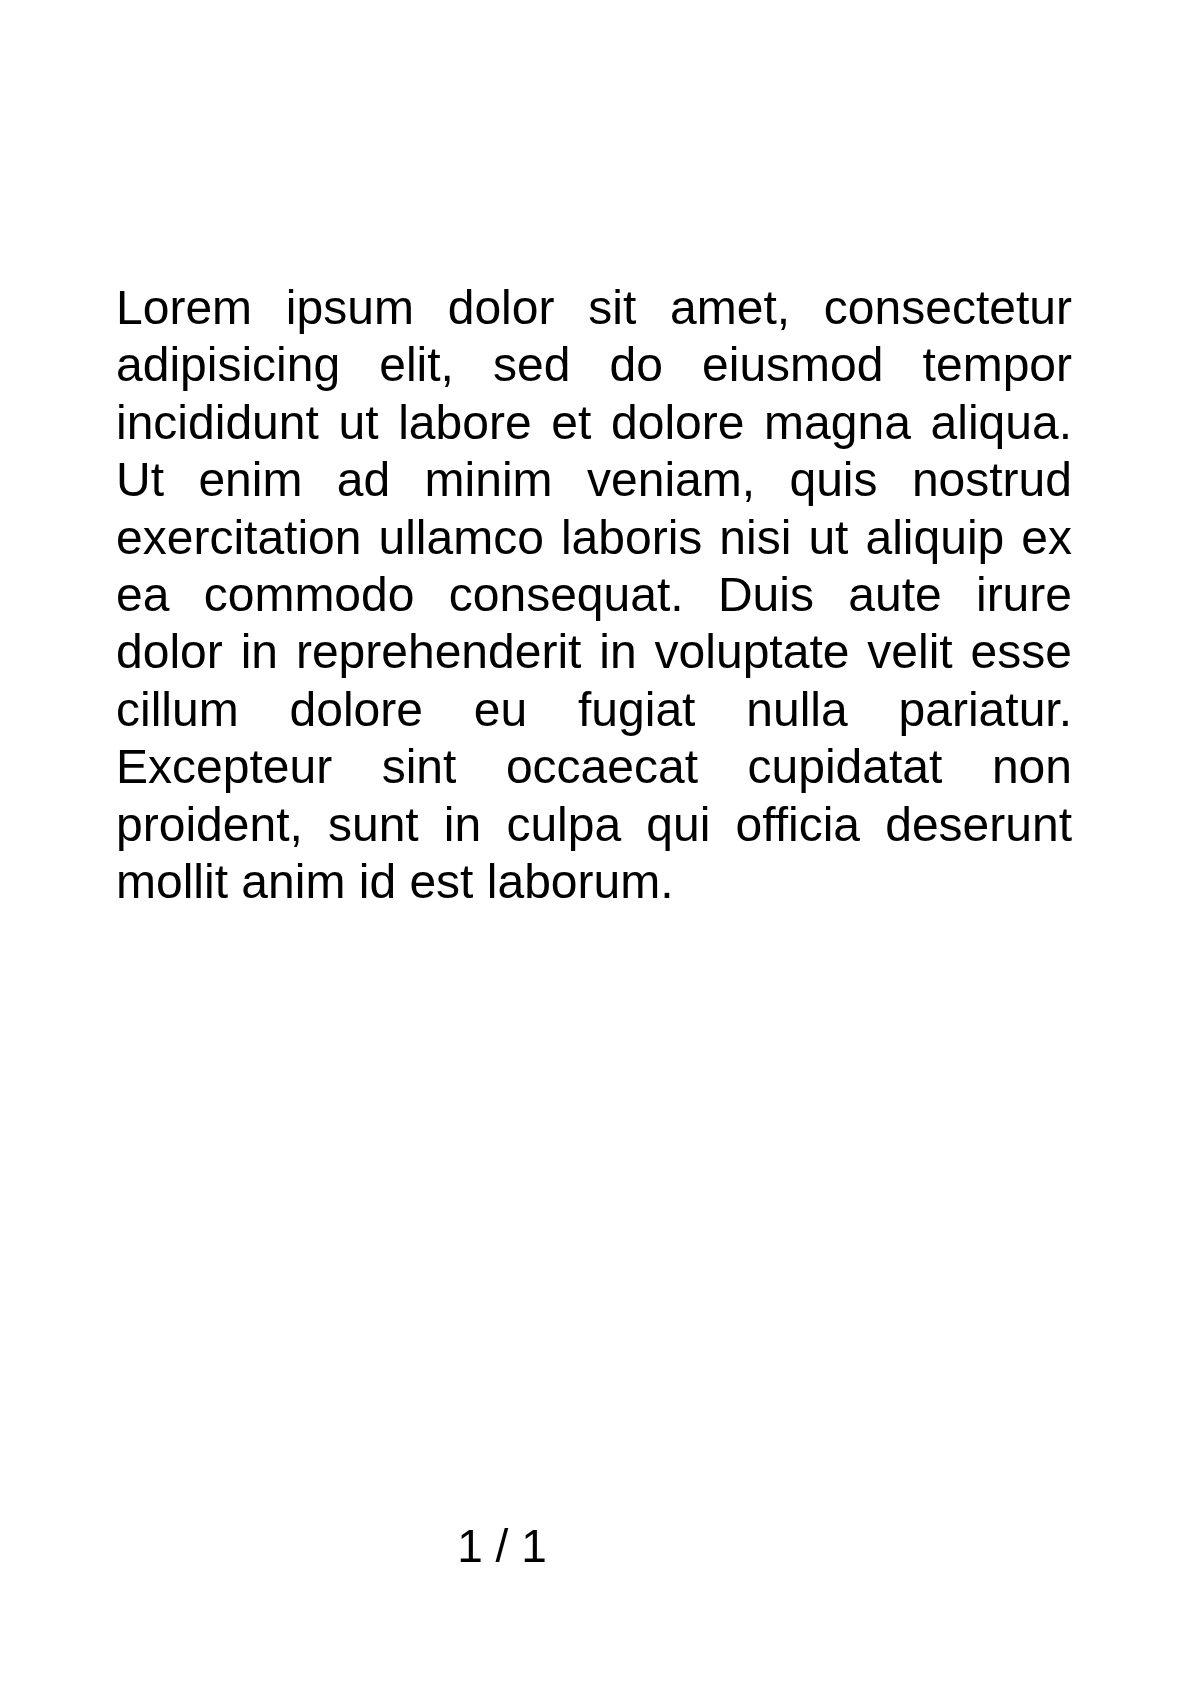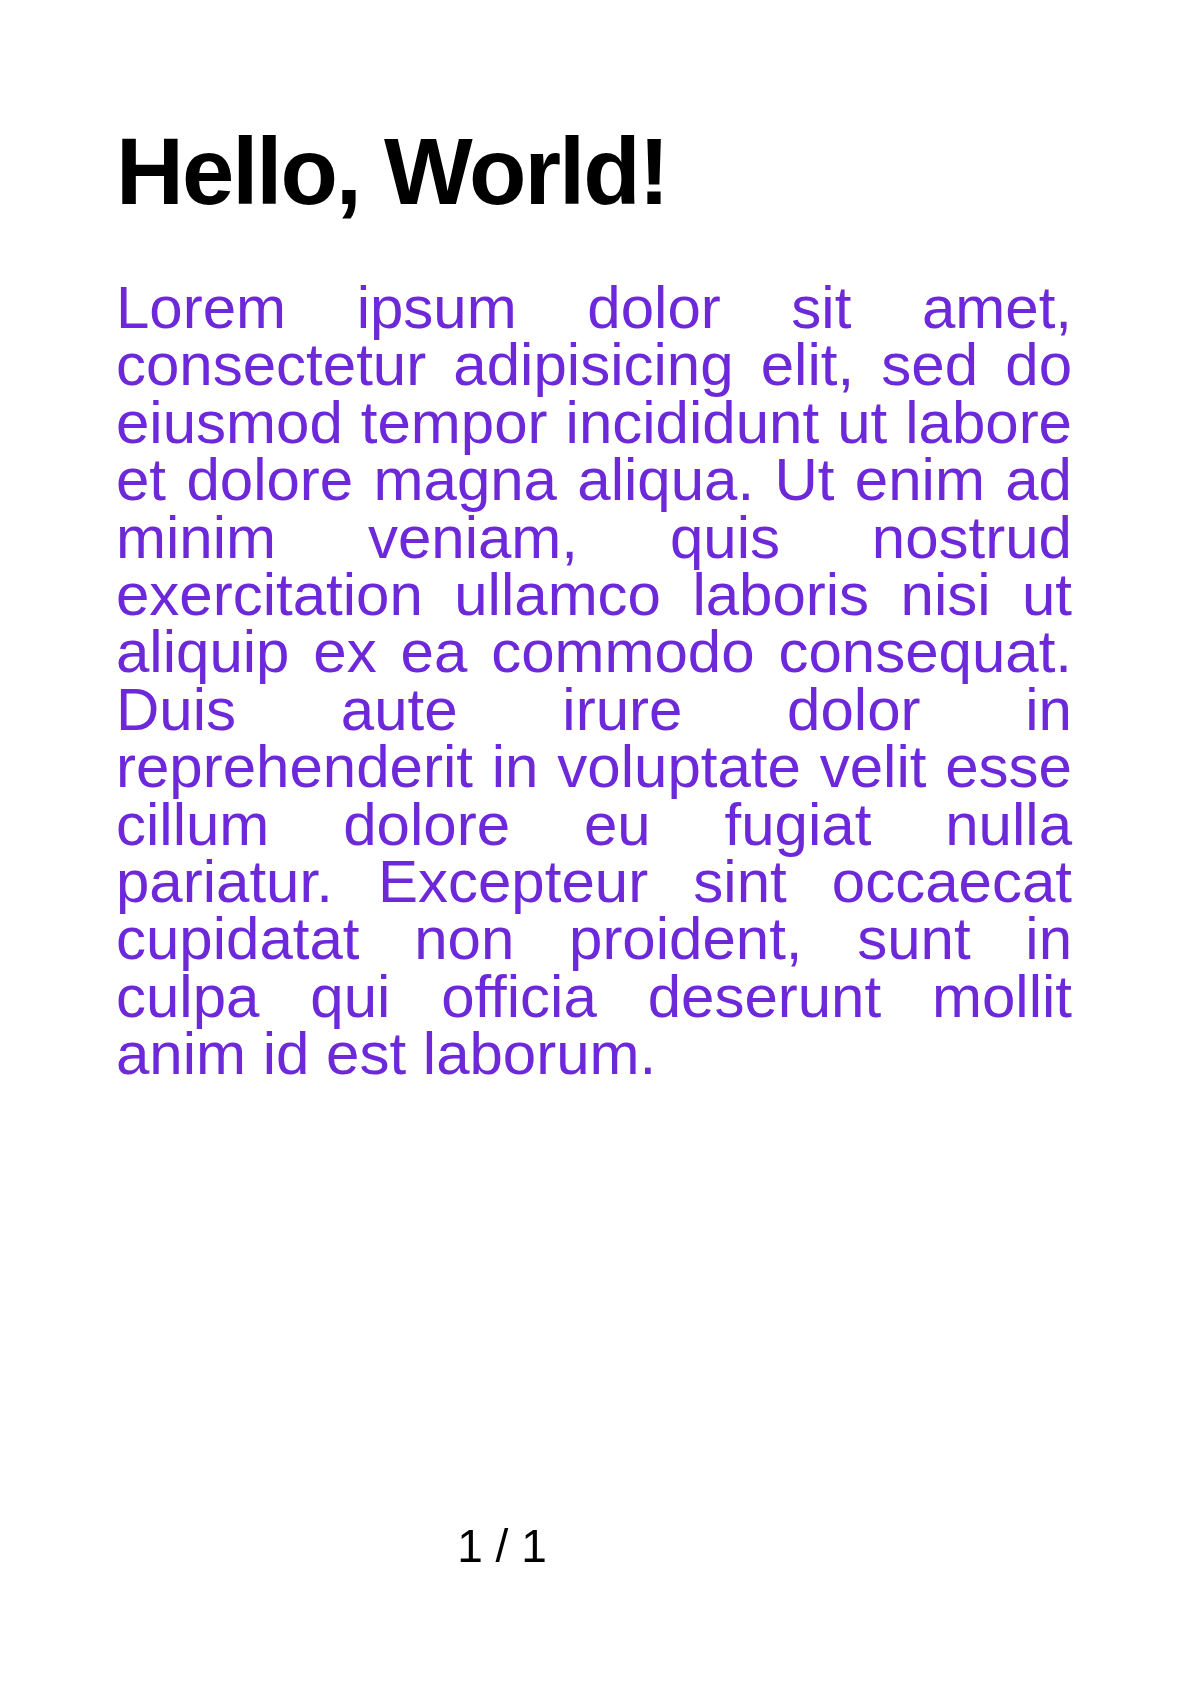--- a/index.html
+++ b/index.html
@@ -36,40 +36,39 @@
       color: #000000;
       white-space: nowrap;
     }
     .body-text {
       position: absolute;
       left: 116px;
       top: 279px;
       width: 956px;
       margin: 0;
       font-family: "Liberation Sans", sans-serif;
-      font-size: 60px;
+      font-size: 48px;
       line-height: 57.4px;
       text-align: justify;
-      color: #6d28d9;
+      color: #000000;
       hyphens: none;
     }
     .page-number {
       position: absolute;
       left: 0;
       width: 1004px;
       top: 1516px;
       text-align: center;
       font-family: "Liberation Sans", sans-serif;
       font-size: 46px;
       line-height: 60px;
       color: #000000;
     }
   </style>
 </head>
 <body>
 
 <div class="page">
-  <h1 class="title">Hello, World!</h1>
 
   <p class="body-text">Lorem ipsum dolor sit amet, consectetur adipisicing elit, sed do eiusmod tempor incididunt ut labore et dolore magna aliqua. Ut enim ad minim veniam, quis nostrud exercitation ullamco laboris nisi ut aliquip ex ea commodo consequat. Duis aute irure dolor in reprehenderit in voluptate velit esse cillum dolore eu fugiat nulla pariatur. Excepteur sint occaecat cupidatat non proident, sunt in culpa qui officia deserunt mollit anim id est laborum.</p>
 
   <div class="page-number">1 / 1</div>
 </div>
 
 </body></html>

